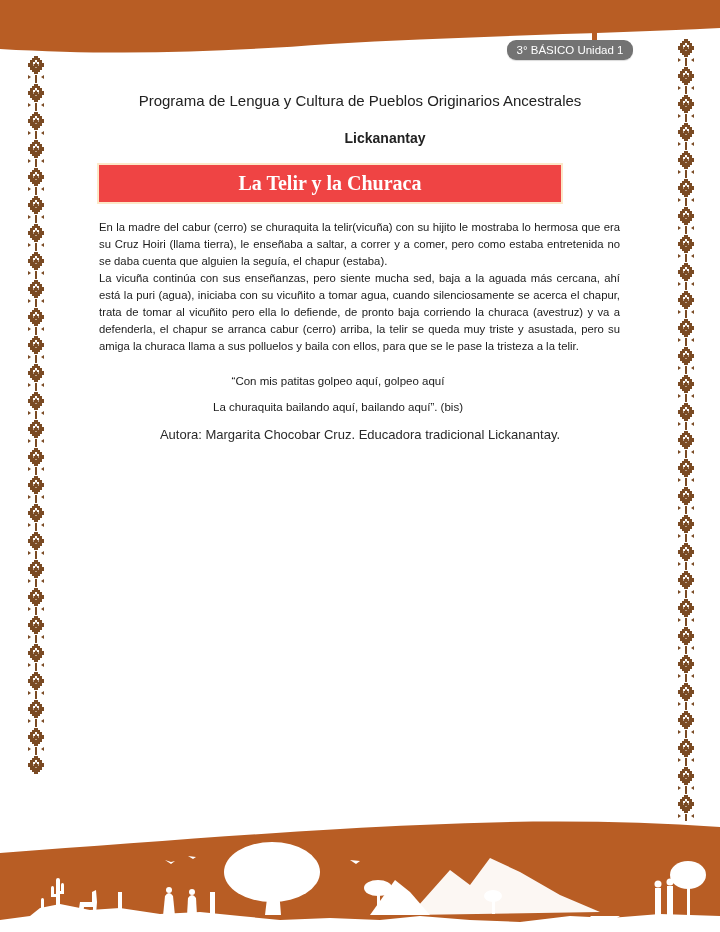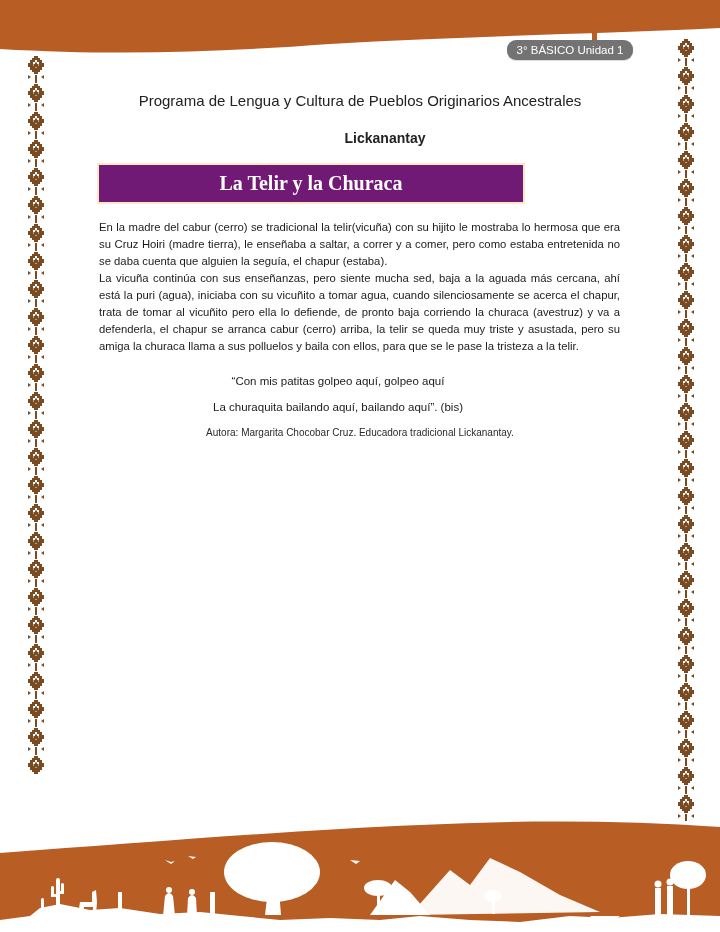--- a/index.html
+++ b/index.html
@@ -26,43 +26,43 @@
 
   .program-title {
     position: absolute; left: 0; width: 720px; top: 92px; text-align: center;
     font-size: 15px; color: #222;
   }
   .people-title {
     position: absolute; left: 0; width: 770px; top: 130px; text-align: center;
     font-size: 14px; font-weight: bold; color: #222;
   }
   .story-title-bar {
-    position: absolute; left: 99px; top: 165px; width: 424px; height: 37px;
-    background: #701a75; box-shadow: 0 0 0 2px #fce8c9;
+    position: absolute; left: 99px; top: 165px; width: 462px; height: 37px;
+    background: #ef4444; box-shadow: 0 0 0 2px #fce8c9;
     display: flex; align-items: center; justify-content: center;
   }
   .story-title {
     color: #fff; font-family: "Liberation Serif", "DejaVu Serif", serif;
     font-size: 20px; font-weight: bold;
   }
   .story-body {
     position: absolute; left: 99px; top: 219px; width: 521px;
     font-size: 11.3px; line-height: 17px; text-align: justify; color: #1b1b1b;
   }
   .story-body p { margin: 0; }
   .story-body b { font-weight: normal; }
   .song {
     position: absolute; left: 0; width: 676px; text-align: center;
     font-size: 11.5px; color: #1b1b1b;
   }
   .song.l1 { top: 375px; }
   .song.l2 { top: 401px; }
   .author {
     position: absolute; left: 0; width: 720px; top: 427px; text-align: center;
-    font-size: 10px; color: #2a2a2a;
+    font-size: 13px; color: #2a2a2a;
   }
   .bottom-band { position: absolute; left: 0; top: 780px; width: 720px; height: 152px; }
 </style>
 </head>
 <body>
 
 <svg class="top-band" viewBox="0 0 720 80" preserveAspectRatio="none">
   <path d="M0,0 L720,0 L720,28 C600,34 460,36 330,44 C220,52 120,56 0,49 Z" fill="#b85d24"></path>
 </svg>
 <div class="badge-stem"></div>
@@ -90,21 +90,21 @@
 </svg>
 
 <div class="program-title">Programa de Lengua y Cultura de Pueblos Originarios Ancestrales</div>
 <div class="people-title">Lickanantay</div>
 
 <div class="story-title-bar">
   <span class="story-title">La Telir y la Churaca</span>
 </div>
 
 <div class="story-body">
-  <p><span>En la madre del </span><b>cabur</b><span> (cerro) se tradicional la </span><b>telir</b><span>(vicuña) con su hijito le mostraba lo hermosa que era su </span><b>Cruz Hoiri</b><span> (madre tierra), le enseñaba a saltar, a correr y a comer, pero como estaba entretenida no se daba cuenta que alguien la seguía, el </span><b>chapur</b><span> (estaba).</span></p>
+  <p><span>En la madre del </span><b>cabur</b><span> (cerro) se churaquita la </span><b>telir</b><span>(vicuña) con su hijito le mostraba lo hermosa que era su </span><b>Cruz Hoiri</b><span> (llama tierra), le enseñaba a saltar, a correr y a comer, pero como estaba entretenida no se daba cuenta que alguien la seguía, el </span><b>chapur</b><span> (estaba).</span></p>
   <p><span>La vicuña continúa con sus enseñanzas, pero siente mucha sed, baja a la aguada más cercana, ahí está la </span><b>puri</b><span> (agua), iniciaba con su vicuñito a tomar agua, cuando silenciosamente se acerca el </span><b>chapur</b><span>, trata de tomar al vicuñito pero ella lo defiende, de pronto baja corriendo la </span><b>churaca</b><span> (avestruz) y va a defenderla, el </span><b>chapur</b><span> se arranca </span><b>cabur</b><span> (cerro) arriba, la </span><b>telir</b><span> se queda muy triste y asustada, pero su amiga la </span><b>churaca</b><span> llama a sus polluelos y baila con ellos, para que se le pase la tristeza a la </span><b>telir.</b></p>
 </div>
 
 <div class="song l1">“Con mis patitas golpeo aquí, golpeo aquí</div>
 <div class="song l2">La churaquita bailando aquí, bailando aquí”. (bis)</div>
 <div class="author">Autora: Margarita Chocobar Cruz. Educadora tradicional Lickanantay.</div>
 
 <svg class="bottom-band" viewBox="0 0 720 152" preserveAspectRatio="none">
   <path d="M0,73 C150,62 300,50 420,45 C520,40 620,40 720,47 L720,152 L0,152 Z" fill="#b85d24"></path>
   <g fill="#ffffff">

